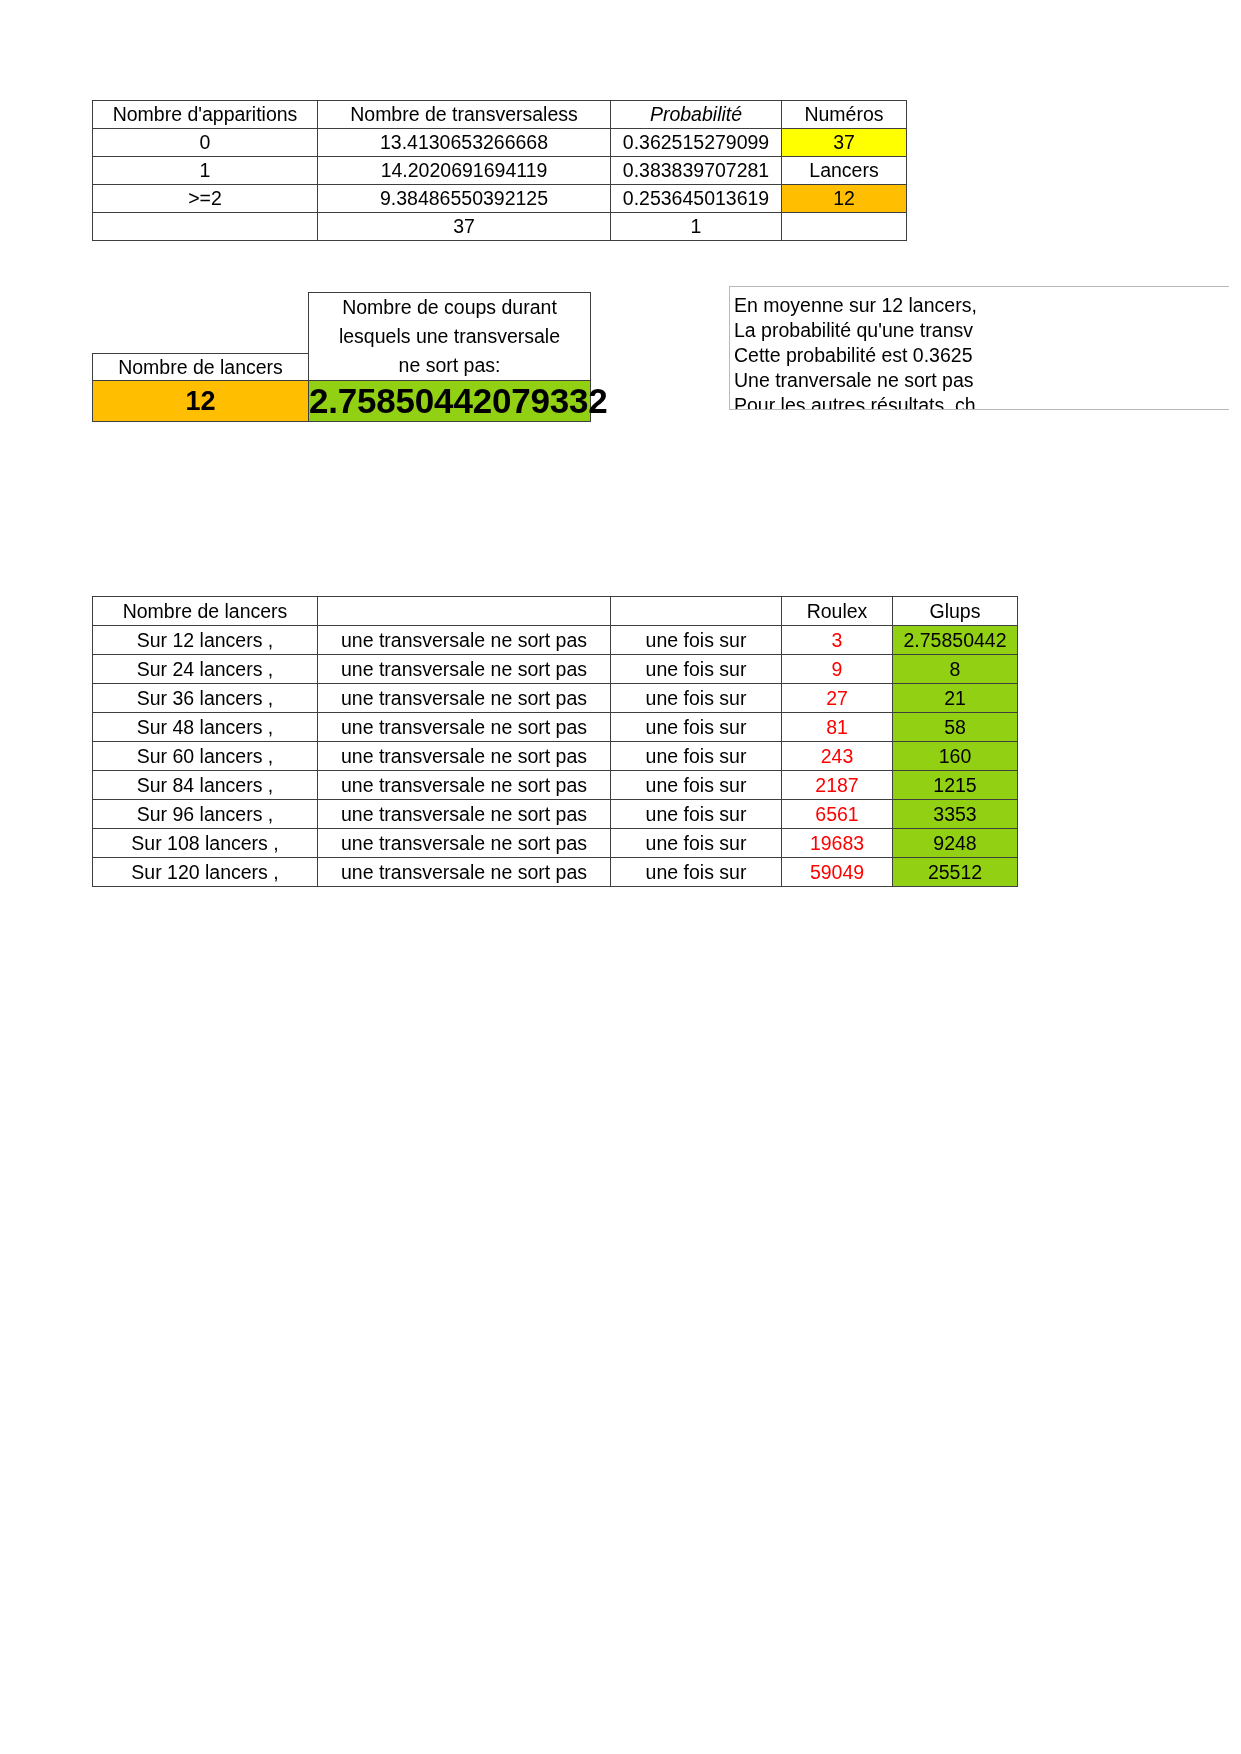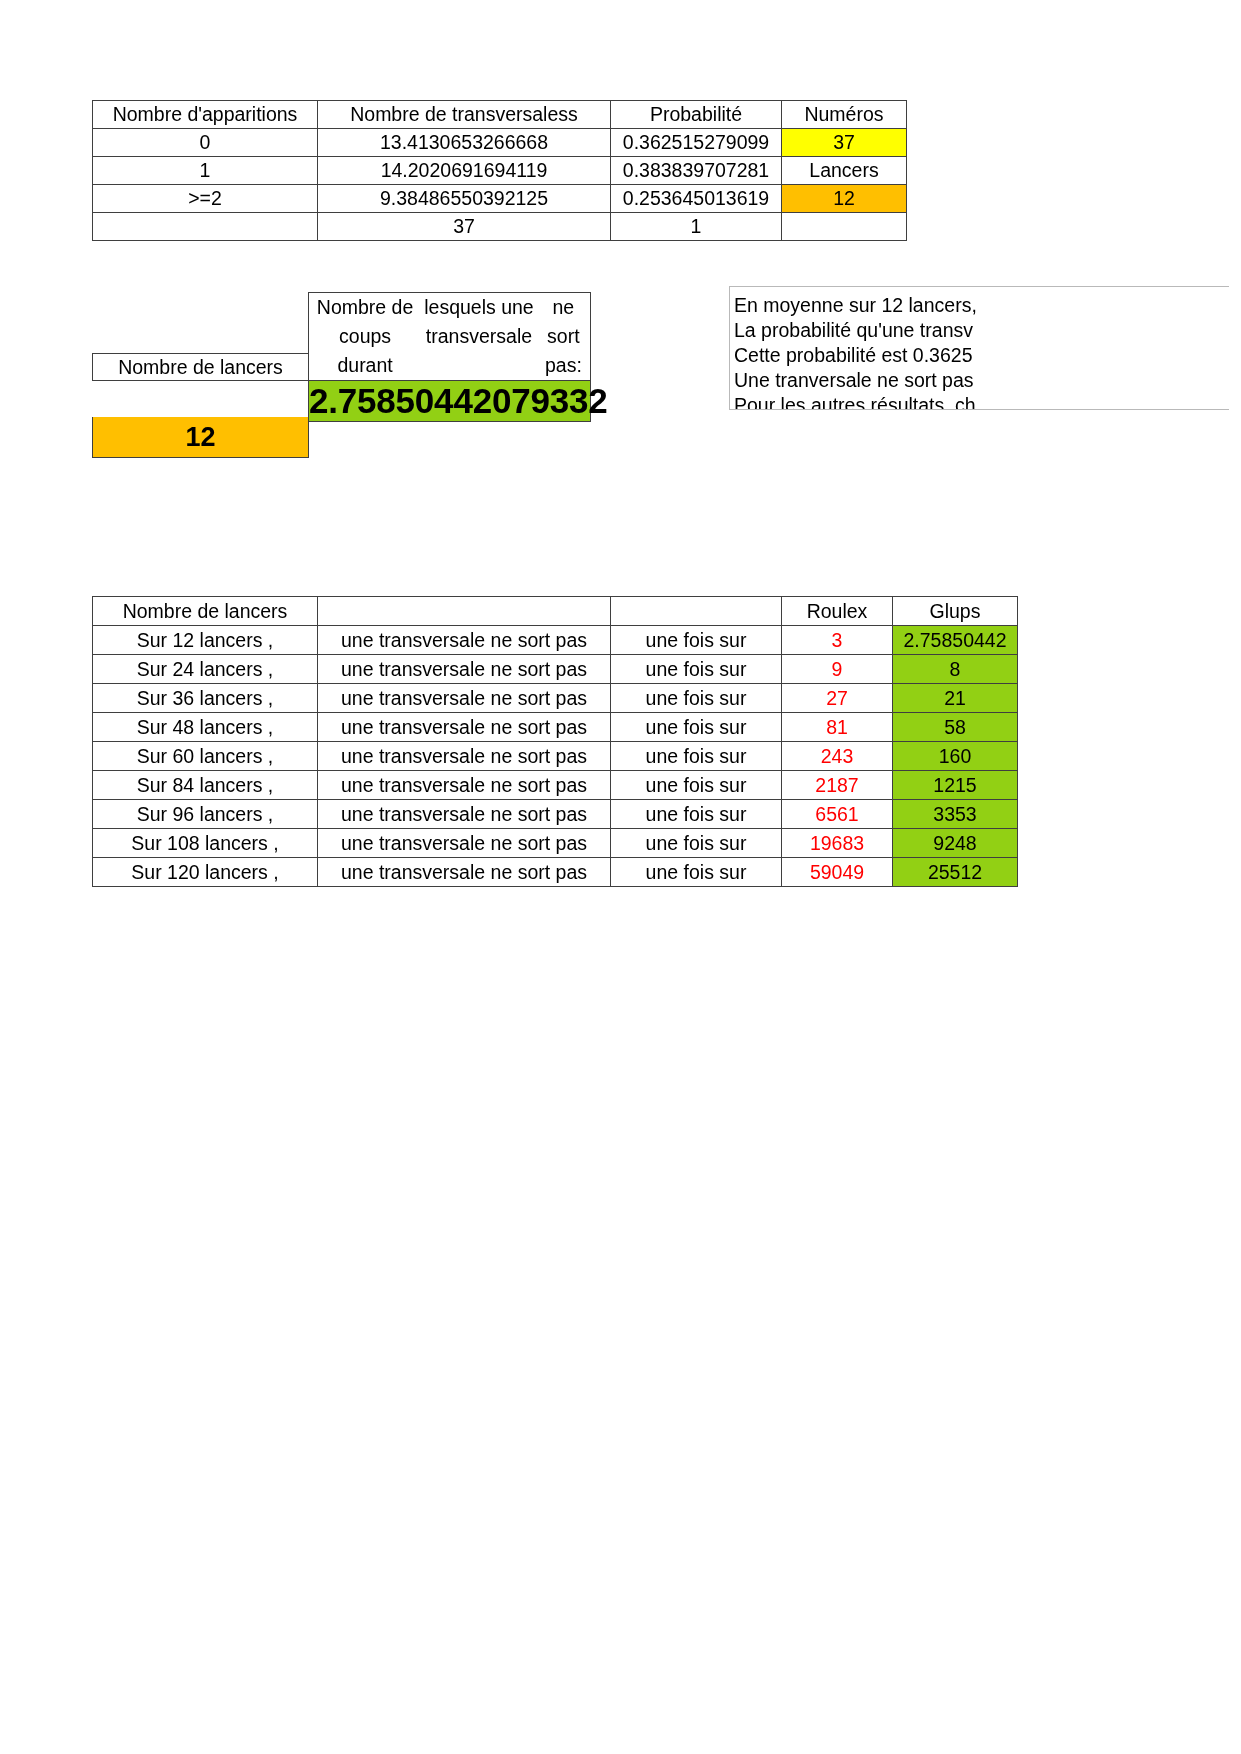--- a/index.html
+++ b/index.html
@@ -46,25 +46,25 @@
 
   
   #table-apparitions {
     position: absolute;
     left: 92px;
     top: 100px;
   }
   #table-apparitions td { height: 27px; }
   .c-apparitions { width: 216px; }
   .c-transversales { width: 284px; }
-  .c-probabilite { width: 162px; }
+  .c-probabilite { width: 162px; font-style: italic; }
   .c-numeros { width: 116px; }
 
   .fill-yellow { background: #ffff00 !important; }
-  .fill-orange { background: #ffbf00 !important; margin-top: 36px; }
+  .fill-orange { background: #ffbf00 !important; }
   .fill-green  { background: #92d014 !important; }
 
   
   #block-lancers {
     position: absolute;
     left: 92px;
     top: 353px;
     width: 217px;
   }
   #block-lancers .head-cell {
@@ -91,22 +91,23 @@
     top: 292px;
     width: 283px;
   }
   #block-coups .head-cell {
     border: 1.6px solid #3f3f3f;
     height: 87px;
     font-size: 19.5px;
     text-align: center;
     background: #ffffff;
     display: flex;
-    flex-direction: row;
+    flex-direction: column;
     justify-content: center;
+    align-items: center;
     line-height: 29px;
   }
   #block-coups .value-cell {
     border: 1.6px solid #3f3f3f;
     border-top: none;
     height: 40px;
     line-height: 40px;
     font-size: 35px;
     font-weight: bold;
     text-align: center;

